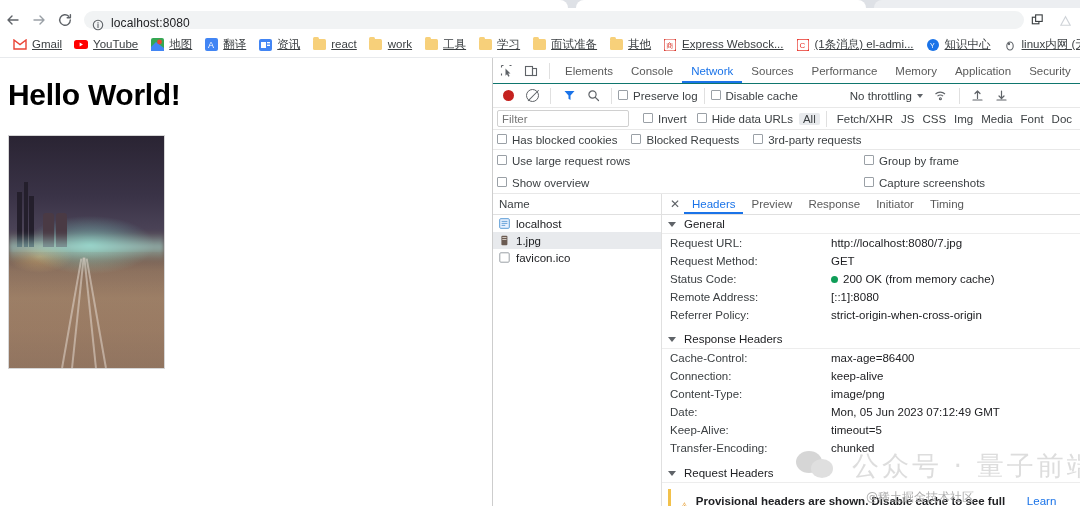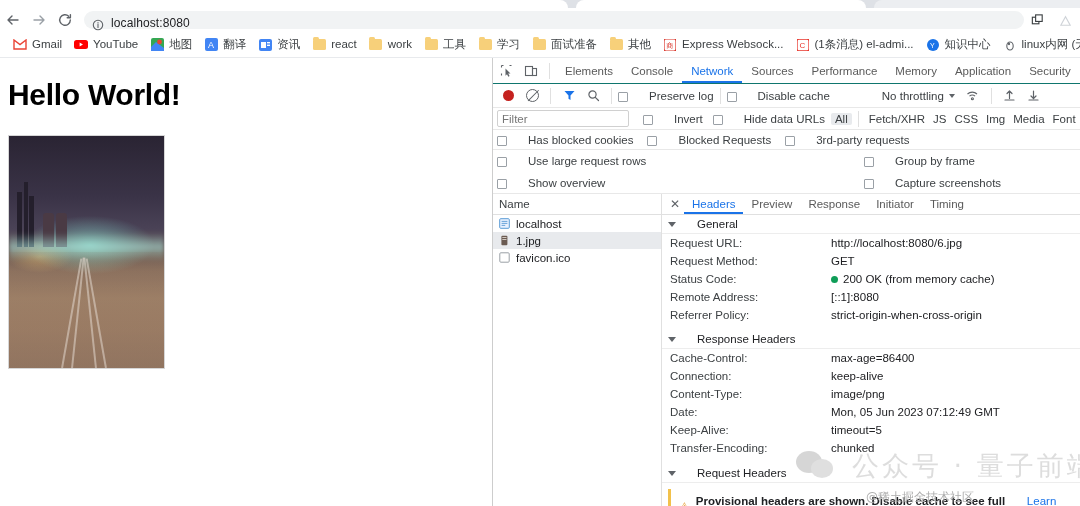--- a/index.html
+++ b/index.html
@@ -45,21 +45,21 @@
   
   .bookmarks {
     position: absolute; top: 32px; left: 0; width: 1080px; height: 26px;
     background: #fff; display: flex; align-items: center; gap: 0px;
     padding-left: 8px; border-bottom: 1px solid #e8eaed; overflow: hidden;
   }
   .bm { display: flex; align-items: center; height: 20px; padding: 0 7px 0 5px;
         border-radius: 4px; white-space: nowrap; flex: none; }
   .bm .bm-ico { width: 14px; height: 14px; margin-right: 5px; flex: none;
         display: flex; align-items: center; justify-content: center; font-size: 10px; }
-  .bm .bm-label { font-size: 11.5px; color: #3c4043; line-height: 1; }
+  .bm .bm-label { font-size: 11.5px; color: #3c4043; line-height: 1; text-decoration: underline; }
   .folder-ico {
     width: 13px; height: 11px; background: #f7d07a; border-radius: 1.5px;
     position: relative;
   }
   .folder-ico:after { content:""; position:absolute; left:0; top:-2px; width:6px; height:3px;
     background:#f7d07a; border-radius: 1.5px 1.5px 0 0; }
 
   
   .viewport {
     position: absolute; top: 58px; left: 0; width: 492px; height: 448px;
@@ -125,21 +125,21 @@
     height: 24px; display:flex; align-items:center; padding-left:3px;
     border-bottom: 1px solid #e8e8e8; gap: 0;
   }
   .rec-dot { width:11px; height:11px; border-radius:50%; border:2px solid #c5221f;
     background:#c5221f; }
   .ban { width:13px; height:13px; border-radius:50%; border:1.4px solid #5f6368; position:relative; }
   .ban:after { content:""; position:absolute; left:-1px; top:5px; width:15px; height:1.4px;
     background:#5f6368; transform: rotate(-45deg); }
   .cb { width:10px; height:10px; border:1px solid #9aa0a6; border-radius:1px; background:#fff;
     flex:none; display:inline-block; }
-  .cbwrap { display:flex; align-items:flex-end; gap:21px; white-space:nowrap; }
+  .cbwrap { display:flex; align-items:flex-start; gap:5px; white-space:nowrap; }
   .cbwrap .cblabel { font-size:11.5px; color:#3c4043; }
   .throttle { display:flex; align-items:center; gap:5px; margin-left:8px;padding-left:44px; }
   .caret { width:0;height:0;border-left:3.5px solid transparent;border-right:3.5px solid transparent;
     border-top:4px solid #5f6368; }
 
   .dt-filterbar {
     height: 22px; display:flex; align-items:center; border-bottom:1px solid #e8e8e8;
     padding-left: 4px; overflow:hidden;
   }
   .filter-input {
@@ -171,21 +171,21 @@
 
   .detail { flex:1; position:relative; overflow:hidden; }
   .detail-tabs { height:21px; display:flex; align-items:center; border-bottom:1px solid #e0e0e0;
     padding-left:4px; }
   .dtab { padding: 0 8px; height:20px; display:flex; align-items:center; font-size:11.5px;
     color:#5a5a5a; white-space:nowrap; }
   .dtab.active { color:#1a73e8; box-shadow: inset 0 -2px 0 #1a73e8; }
   .xbtn { width:18px; height:18px; display:flex; align-items:center; justify-content:center;
     color:#5f6368; font-size:12px; }
 
-  .section-head { height:19px; display:flex; align-items:center; gap:21px; padding-left:6px;
+  .section-head { height:19px; display:flex; align-items:center; gap:8px; padding-left:6px;
     border-bottom:1px solid #ededed; font-size:11.5px; color:#202124; font-weight:normal; }
   .tri { width:0;height:0;border-left:4px solid transparent;border-right:4px solid transparent;
     border-top:5px solid #5f6368; }
   .kv { display:flex; height:18px; align-items:center; padding-left:8px; font-size:11.5px;gap:28px; }
   .kv .k { width: 133px; color:#3c4043; flex:none; }
   .kv .v { color:#202124; display:flex; align-items:center; gap:5px; }
   .green-dot { width:7px; height:7px; border-radius:50%; background:#0f9d58; display:inline-block; }
   .warnbar { margin: 6px 0 0 6px; display:flex; align-items:center; gap:6px;
     border-left: 3px solid #f2c14b; padding: 6px 0 6px 8px; }
   .warn-ico { color:#e8a33d; font-size:12px; }
@@ -617,21 +617,21 @@
               <span>Timing</span>
             </div>
         </div>
 
         <div class="section-head">
           <span class="tri"></span>
           <span>General</span>
         </div>
         <div class="kv">
           <span class="k">Request URL:</span>
-          <span class="v">http://localhost:8080/6.jpg</span>
+          <span class="v">http://localhost:8080/7.jpg</span>
         </div>
         <div class="kv">
           <span class="k">Request Method:</span>
           <span class="v">GET</span>
         </div>
         <div class="kv">
           <span class="k">Status Code:</span>
           <span class="v">
             <span class="green-dot"></span>
             <span>200 OK (from memory cache)</span>

